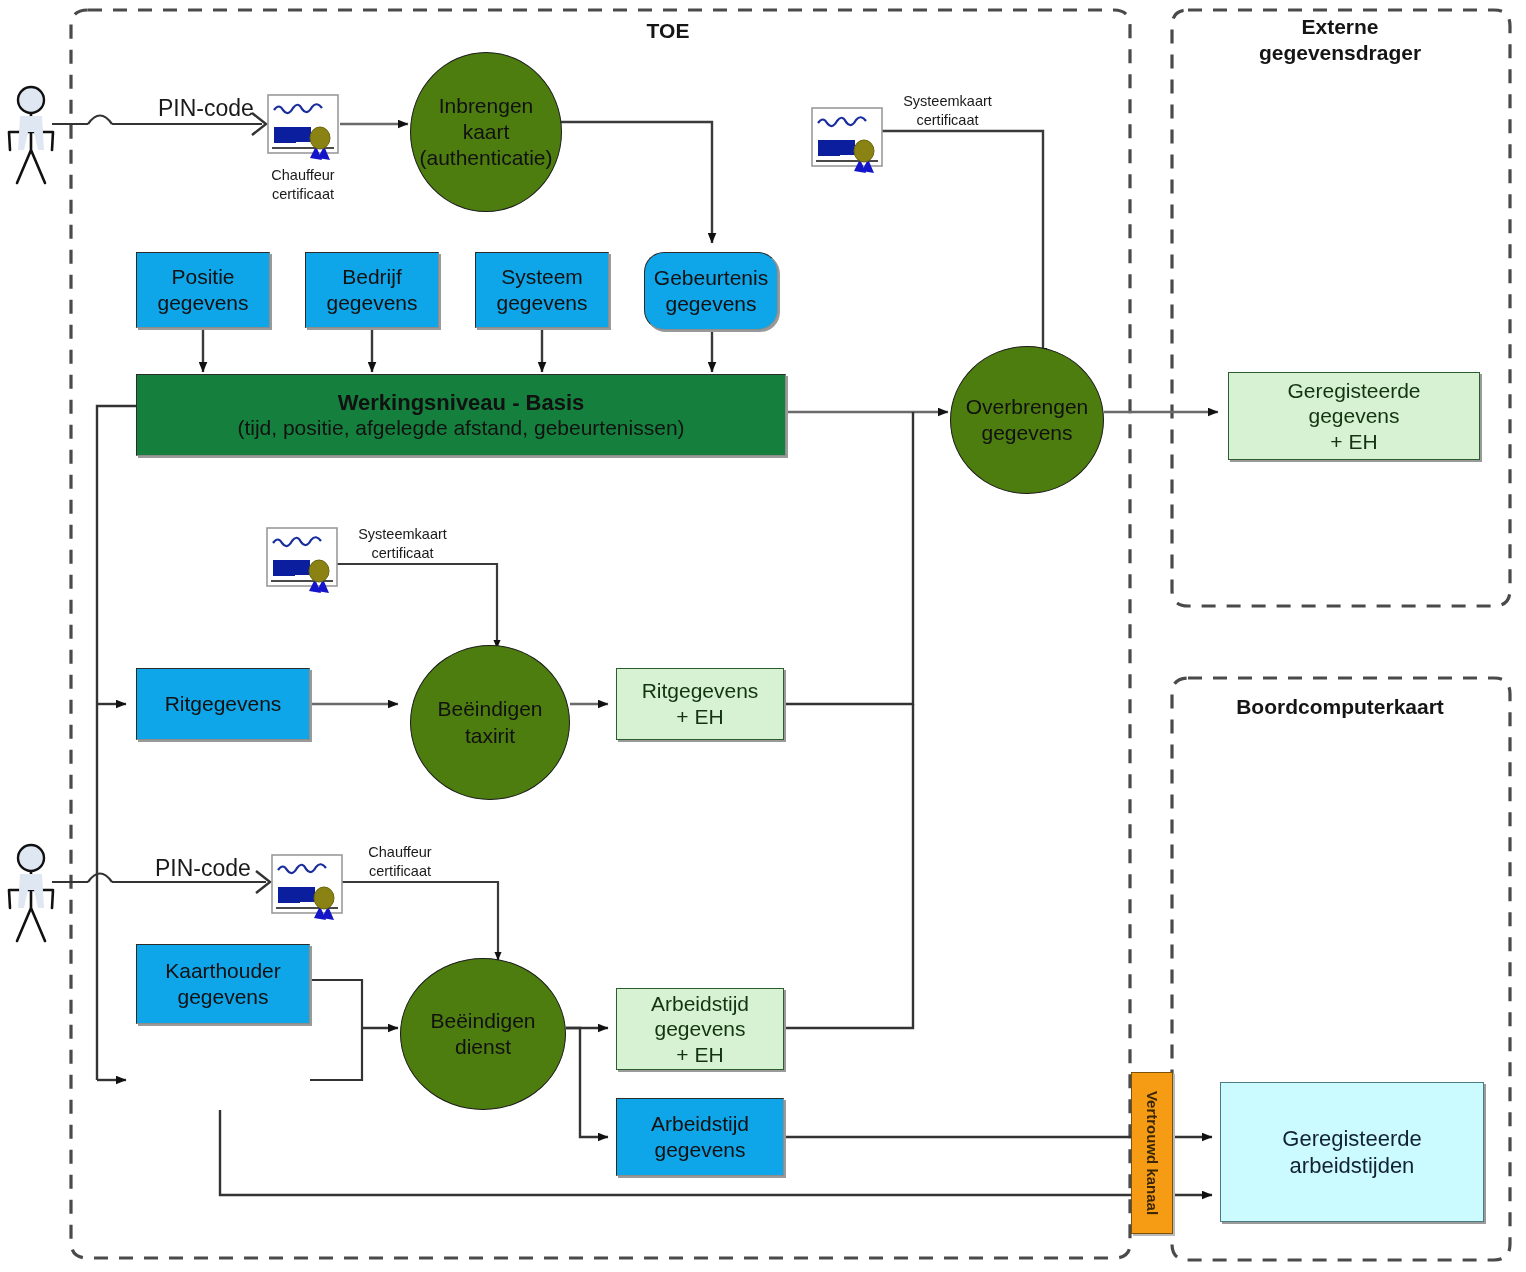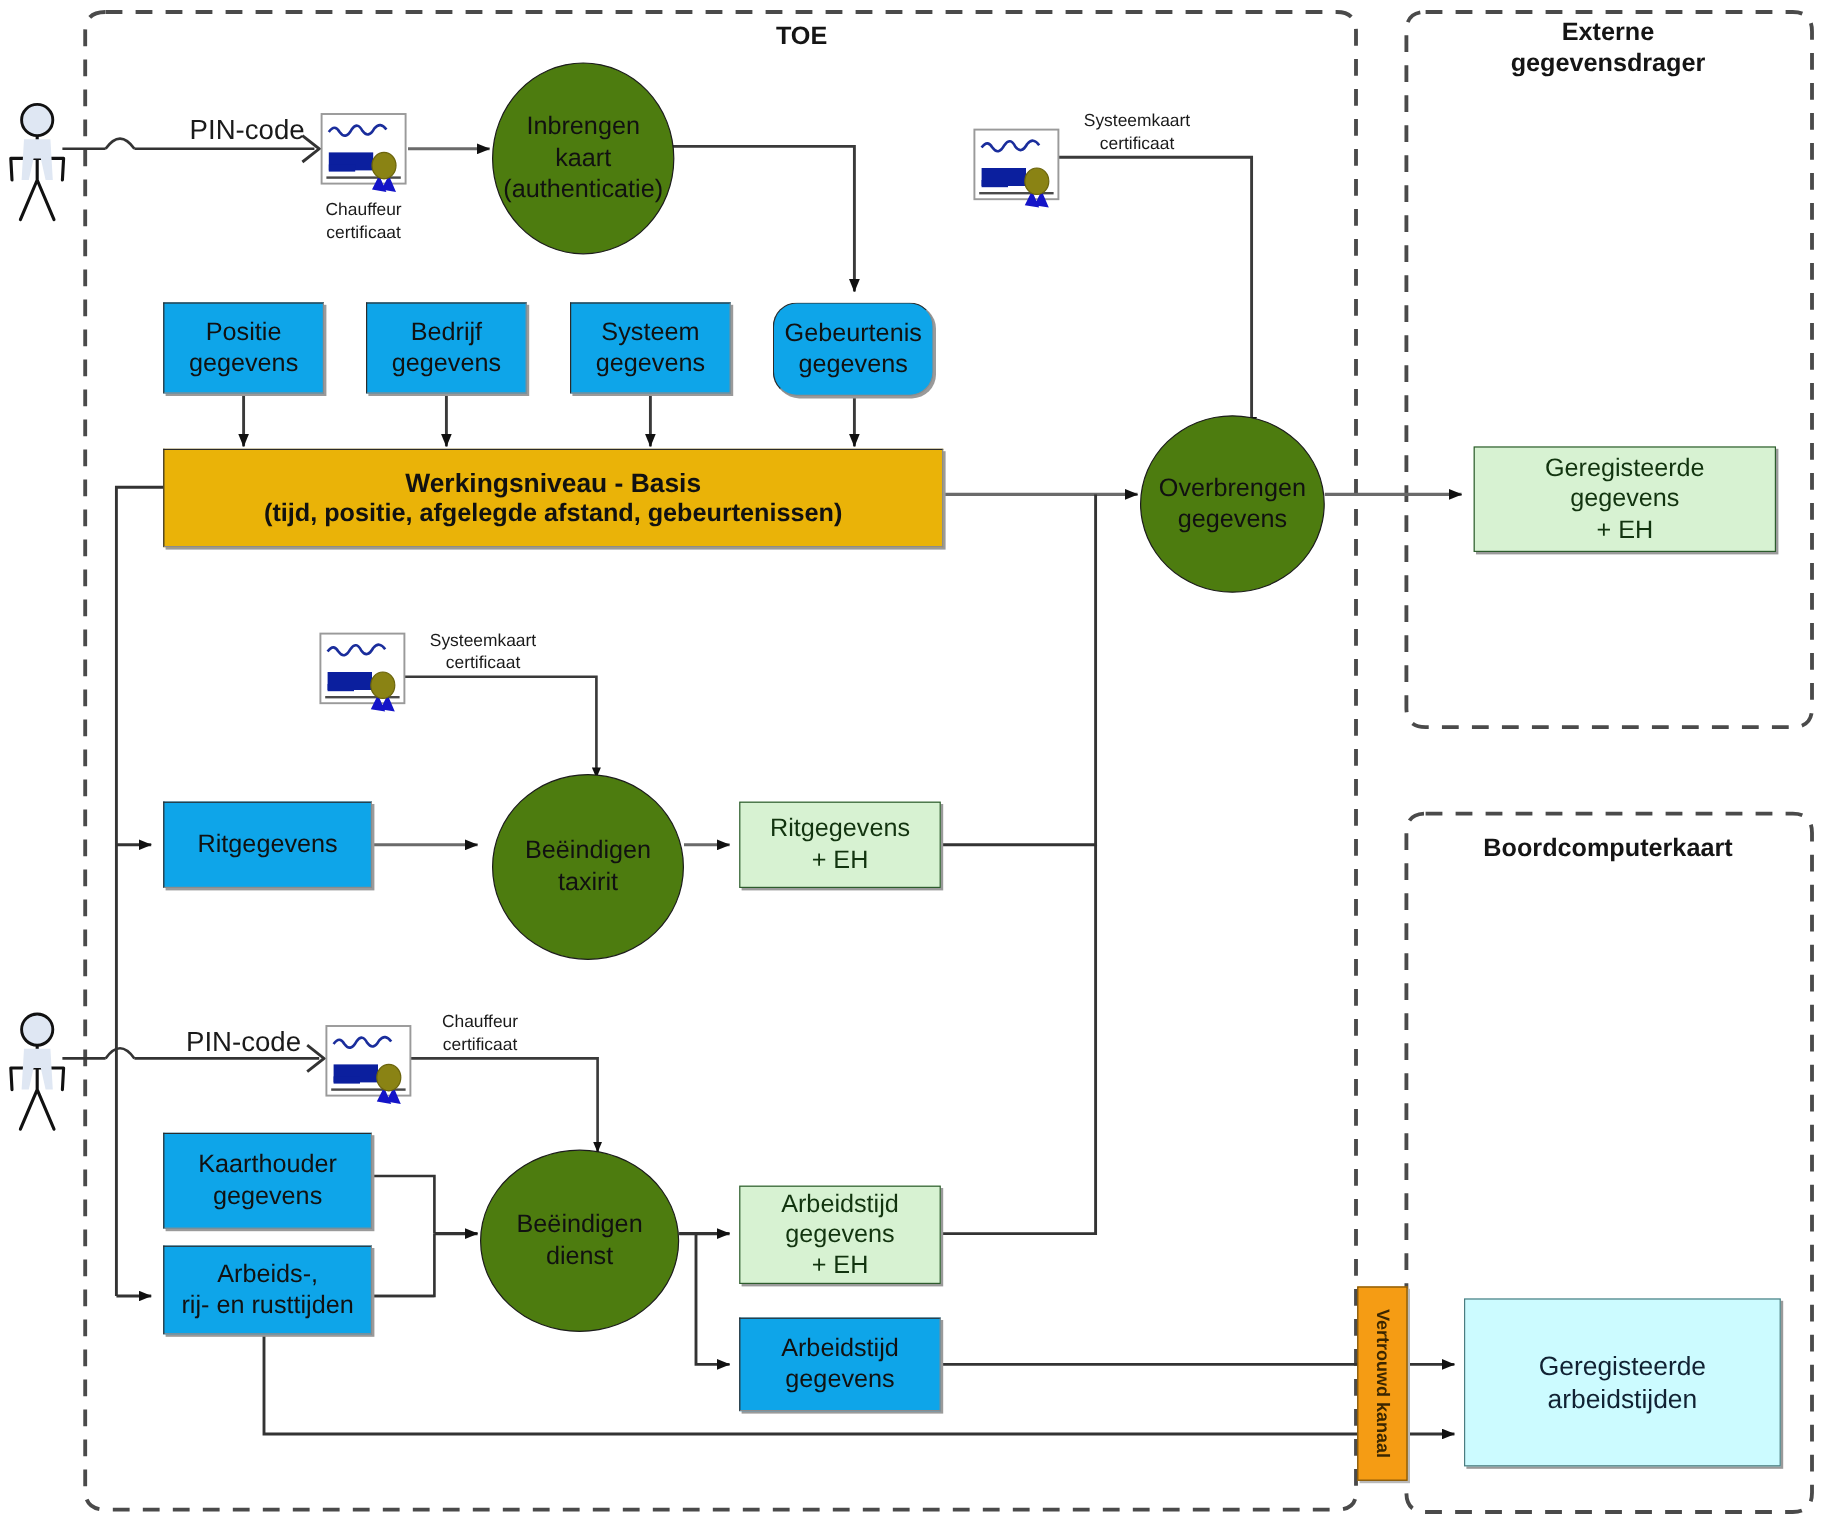--- a/index.html
+++ b/index.html
@@ -5,24 +5,24 @@
   html,body{margin:0;padding:0;background:#ffffff;}
   body{font-family:"Liberation Sans", sans-serif;}
   #stage{position:relative;width:1526px;height:1272px;background:#ffffff;overflow:hidden;}
   svg.layer{position:absolute;left:0;top:0;width:1526px;height:1272px;}
   .node{position:absolute;box-sizing:border-box;display:flex;align-items:center;justify-content:center;text-align:center;}
   .rect{background:#0ea5e9;border:1.6px solid #2b2b2b;border-right-color:#8c8c8c;border-bottom-color:#8c8c8c;
         box-shadow:2px 2px 0 #9a9a9a;color:#111;font-size:21px;line-height:1.22;}
   .green{background:#d7f2d2;border:1.7px solid #2d5c2d;box-shadow:2px 2px 0 #9a9a9a;color:#12340f;font-size:21px;line-height:1.22;}
   .cyan{background:#ccfbff;border:1.8px solid #4b7d80;box-shadow:2px 2px 0 #9a9a9a;color:#123;font-size:22px;line-height:1.25;}
   .ellipse{background:#4d7c0f;border:1.5px solid #1c1c1c;border-radius:50%;color:#111;font-size:21px;line-height:1.25;}
-  .basis{background:#eab308;border:1.6px solid #2b2b2b;border-right-color:#8c8c8c;border-bottom-color:#8c8c8c;
+  .basis{background:#15803d;border:1.6px solid #2b2b2b;border-right-color:#8c8c8c;border-bottom-color:#8c8c8c;
          box-shadow:2px 2px 0 #9a9a9a;flex-direction:column;color:#111;}
   .basis .b1{font-weight:bold;font-size:22px;}
-  .basis .b2{font-size:21px;font-weight:bold;}
+  .basis .b2{font-size:21px;}
   .zonelabel{position:absolute;font-weight:bold;font-size:21px;color:#151515;text-align:center;line-height:1.25;}
   .flowlabel{position:absolute;font-size:23px;color:#1a1a1a;}
   .certcap{position:absolute;font-size:14.5px;color:#1a1a1a;text-align:center;line-height:1.3;}
   .channel{position:absolute;background:#F59C14;border:1.5px solid #7a5205;box-shadow:2px 2px 0 #b9b9b9;}
   .channel span{position:absolute;left:50%;top:50%;transform:translate(-50%,-50%) rotate(90deg);
                 white-space:nowrap;font-size:15px;color:#3a2600;font-weight:bold;}
   .two-line{white-space:pre-line;}
 </style>
 </head>
 <body>
@@ -263,22 +263,20 @@
     <div class="b1">Werkingsniveau - Basis</div>
     <div class="b2">(tijd, positie, afgelegde afstand, gebeurtenissen)</div>
   </div>
 
   <div class="node rect" style="left:136px;top:668px;width:174px;height:72px;">Ritgegevens</div>
   <div class="node green two-line" style="left:616px;top:668px;width:168px;height:72px;">Ritgegevens
 + EH</div>
 
   <div class="node rect two-line" style="left:136px;top:944px;width:174px;height:80px;">Kaarthouder
 gegevens</div>
-  <div class="node rect two-line" style="left:136px;top:1038px;width:174px;height:74px;">Arbeids-,
-rij- en rusttijden</div>
 
   <div class="node green two-line" style="left:616px;top:988px;width:168px;height:82px;">Arbeidstijd
 gegevens
 + EH</div>
   <div class="node rect two-line" style="left:616px;top:1098px;width:168px;height:78px;">Arbeidstijd
 gegevens</div>
 
   <div class="node green two-line" style="left:1228px;top:372px;width:252px;height:88px;">Geregisteerde
 gegevens
 + EH</div>

